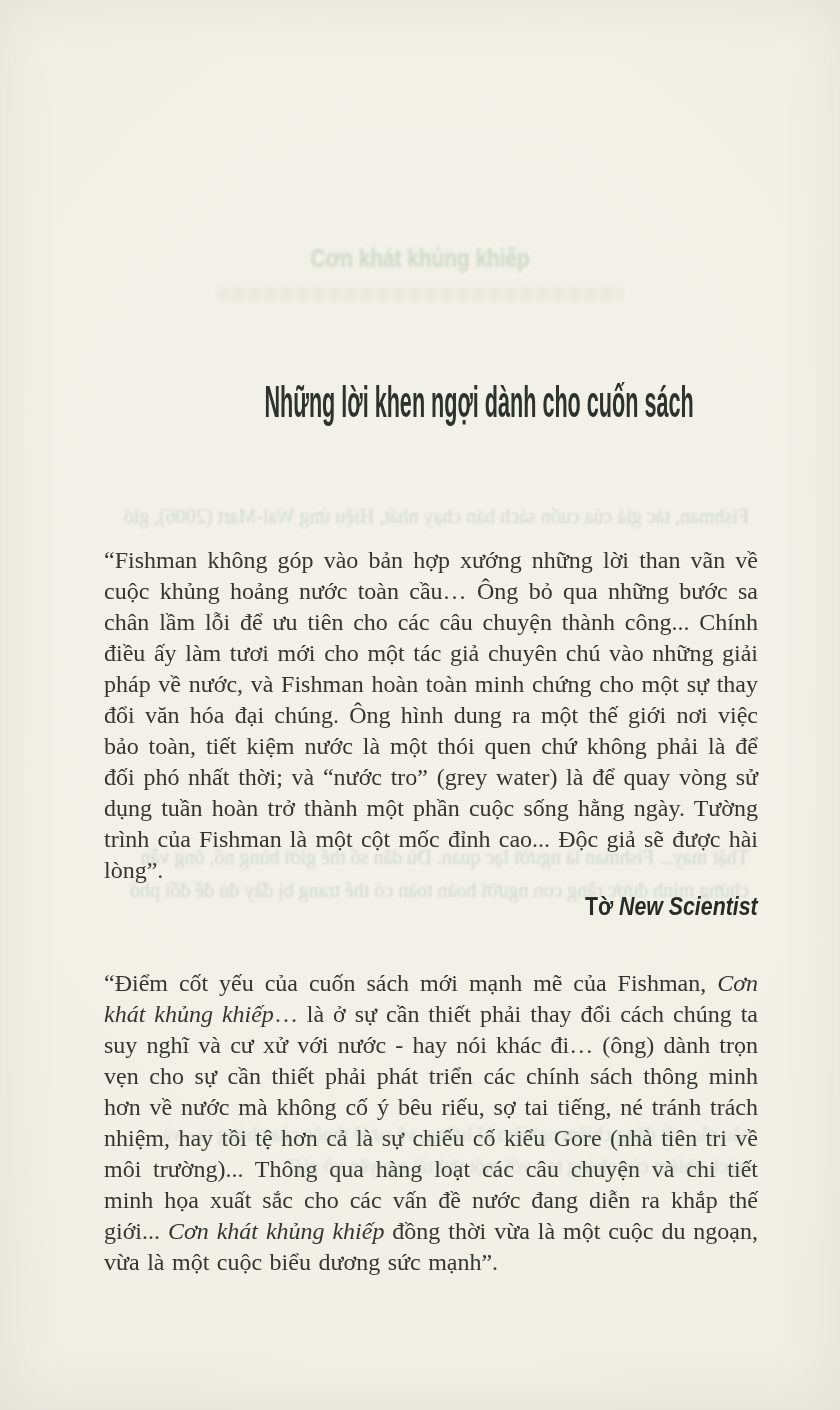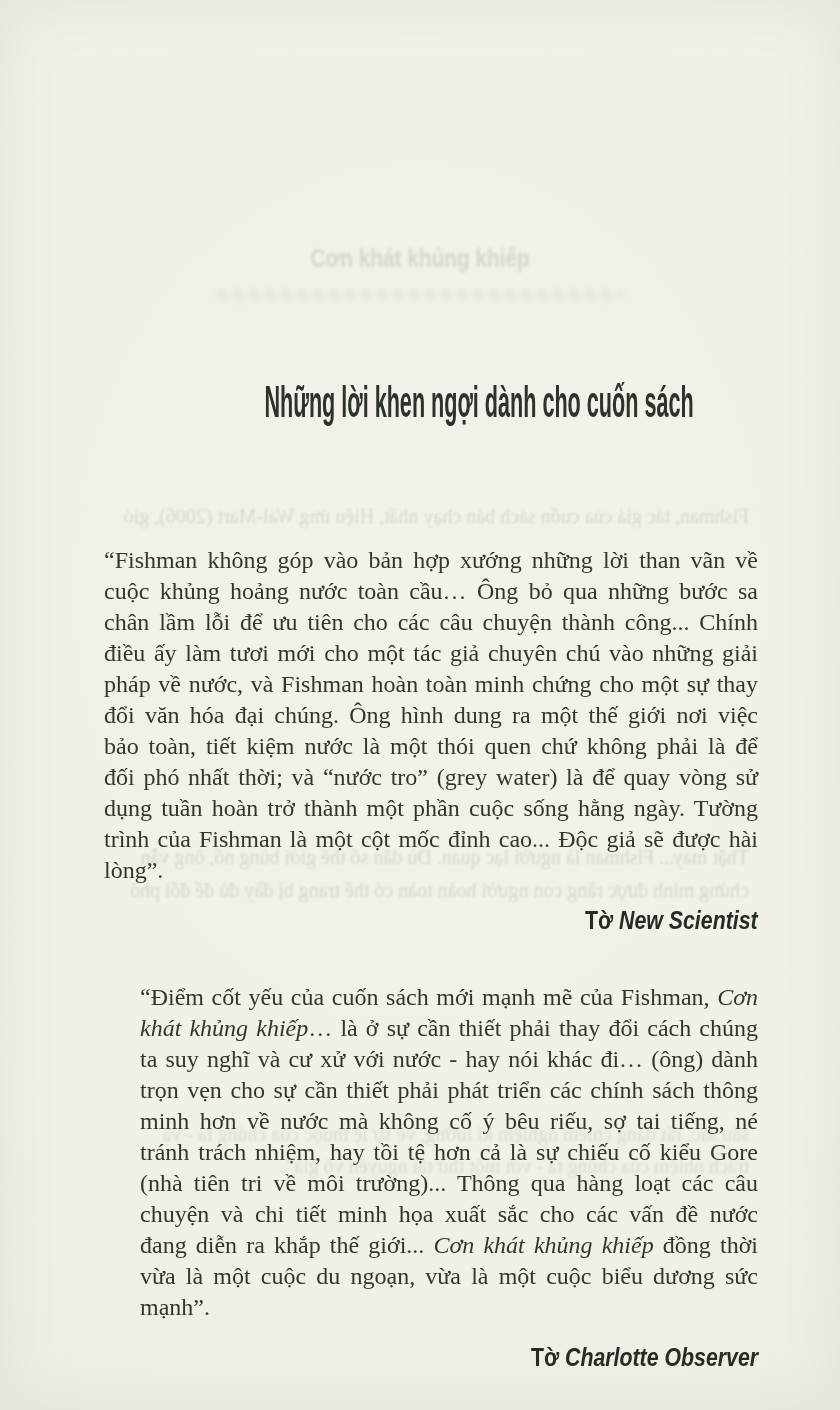--- a/index.html
+++ b/index.html
@@ -49,23 +49,23 @@
   .quote {
     margin: 0;
     font-family: "Liberation Serif", "DejaVu Serif", serif;
     font-size: 24px;
     line-height: 31px;
     text-align: justify;
     color: #33362f;
     word-spacing: 1.5px;
   }
   .quote .it { font-style: italic; }
-  .quote-2 { margin-top: 46px; margin-left: 36px; }
+  .quote-2 { margin-top: 46px; }
   .attribution {
-    margin-top: 19px;
+    margin-top: 5px;
     text-align: right;
     white-space: nowrap;
   }
   .attribution-inner {
     display: inline-block;
     font-family: "Liberation Sans", "DejaVu Sans", sans-serif;
     font-weight: bold;
     font-size: 26px;
     color: #272b25;
     transform: scaleX(0.82);
@@ -154,23 +154,20 @@
   <div class="content">
 
     <p class="quote quote-1"><span>“Fishman không góp vào bản hợp xướng những lời than vãn về cuộc khủng hoảng nước toàn cầu… Ông bỏ qua những bước sa chân lầm lỗi để ưu tiên cho các câu chuyện thành công... Chính điều ấy làm tươi mới cho một tác giả chuyên chú vào những giải pháp về nước, và Fishman hoàn toàn minh chứng cho một sự thay đổi văn hóa đại chúng. Ông hình dung ra một thế giới nơi việc bảo toàn, tiết kiệm nước là một thói quen chứ không phải là để đối phó nhất thời; và “nước tro” (grey water) là để quay vòng sử dụng tuần hoàn trở thành một phần cuộc sống hằng ngày. Tường trình của Fishman là một cột mốc đỉnh cao... Độc giả sẽ được hài lòng”.</span></p>
 
     <div class="attribution">
       <span class="attribution-inner"><span>Tờ </span><span class="src">New Scientist</span></span>
     </div>
 
     <p class="quote quote-2"><span>“Điểm cốt yếu của cuốn sách mới mạnh mẽ của Fishman, </span><span class="it">Cơn khát khủng khiếp</span><span>… là ở sự cần thiết phải thay đổi cách chúng ta suy nghĩ và cư xử với nước - hay nói khác đi… (ông) dành trọn vẹn cho sự cần thiết phải phát triển các chính sách thông minh hơn về nước mà không cố ý bêu riếu, sợ tai tiếng, né tránh trách nhiệm, hay tồi tệ hơn cả là sự chiếu cố kiểu Gore (nhà tiên tri về môi trường)... Thông qua hàng loạt các câu chuyện và chi tiết minh họa xuất sắc cho các vấn đề nước đang diễn ra khắp thế giới... </span><span class="it">Cơn khát khủng khiếp</span><span> đồng thời vừa là một cuộc du ngoạn, vừa là một cuộc biểu dương sức mạnh”.</span></p>
 
-    <div class="attribution">
-      <span class="attribution-inner"><span>Tờ </span><span class="src">Charlotte Observer</span></span>
-    </div>
 
   </div>
 
   <div class="ghost mirrored ghost-mid">
     <div>Thật may... Fishman là người lạc quan. Dù dân số thế giới bùng nổ, ông vẫn</div>
     <div>chứng minh được rằng con người hoàn toàn có thể trang bị đầy đủ để đối phó</div>
   </div>
 
   <div class="ghost mirrored ghost-b1">sâu sắc, rất đáng chiêm nghiệm kĩ lưỡng, về sự lệ thuộc của chúng ta - và</div>
   <div class="ghost mirrored ghost-b2">trách nhiệm của chúng ta - với một thứ tài nguyên vô giá”.</div>

